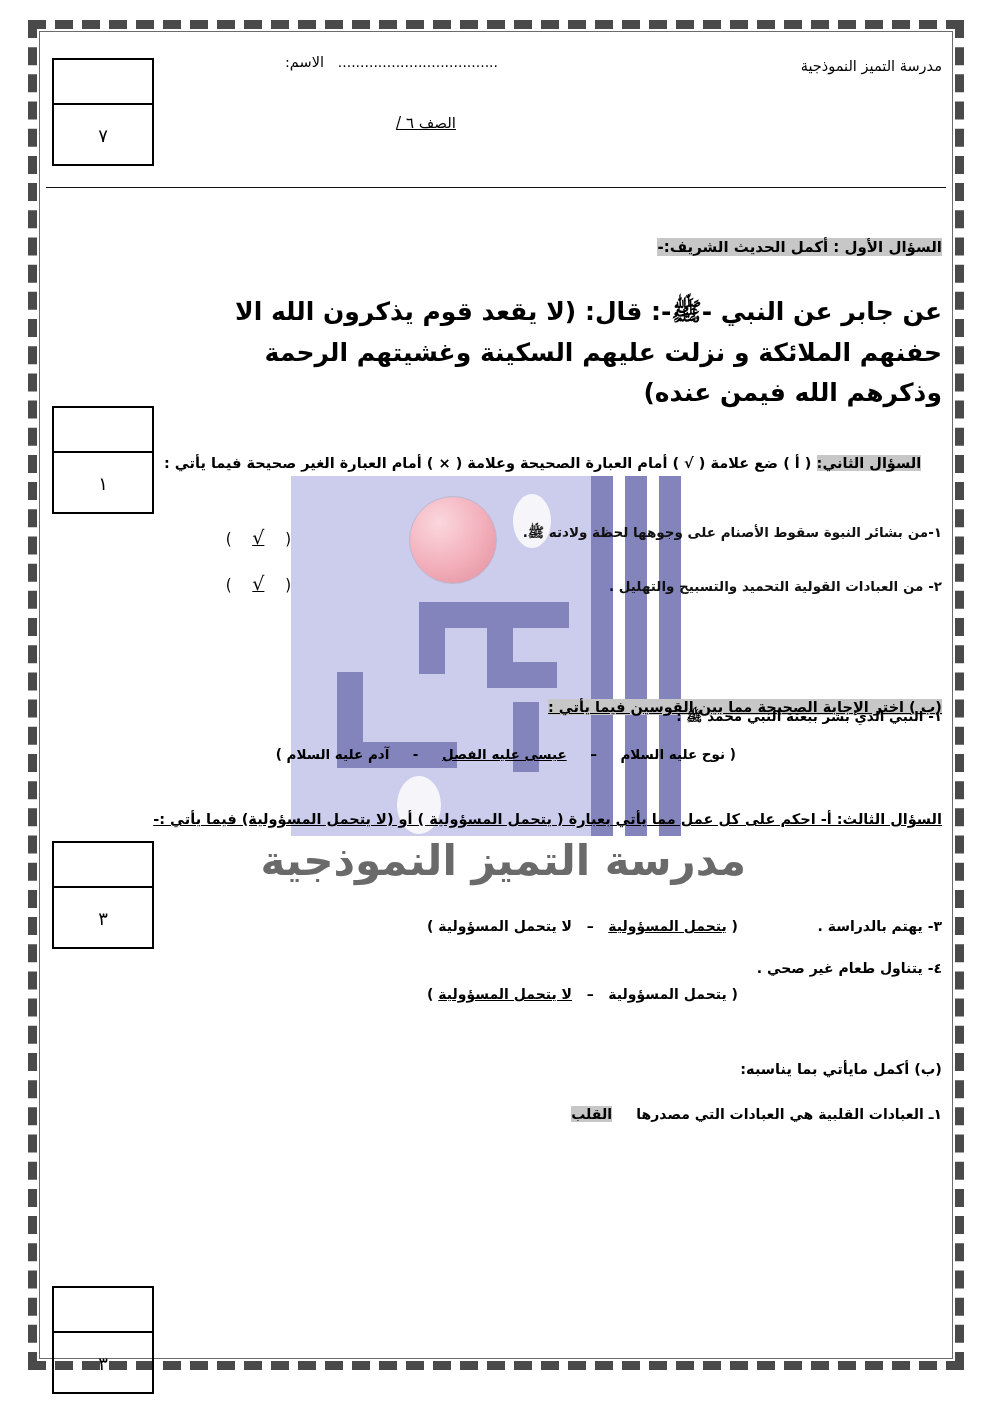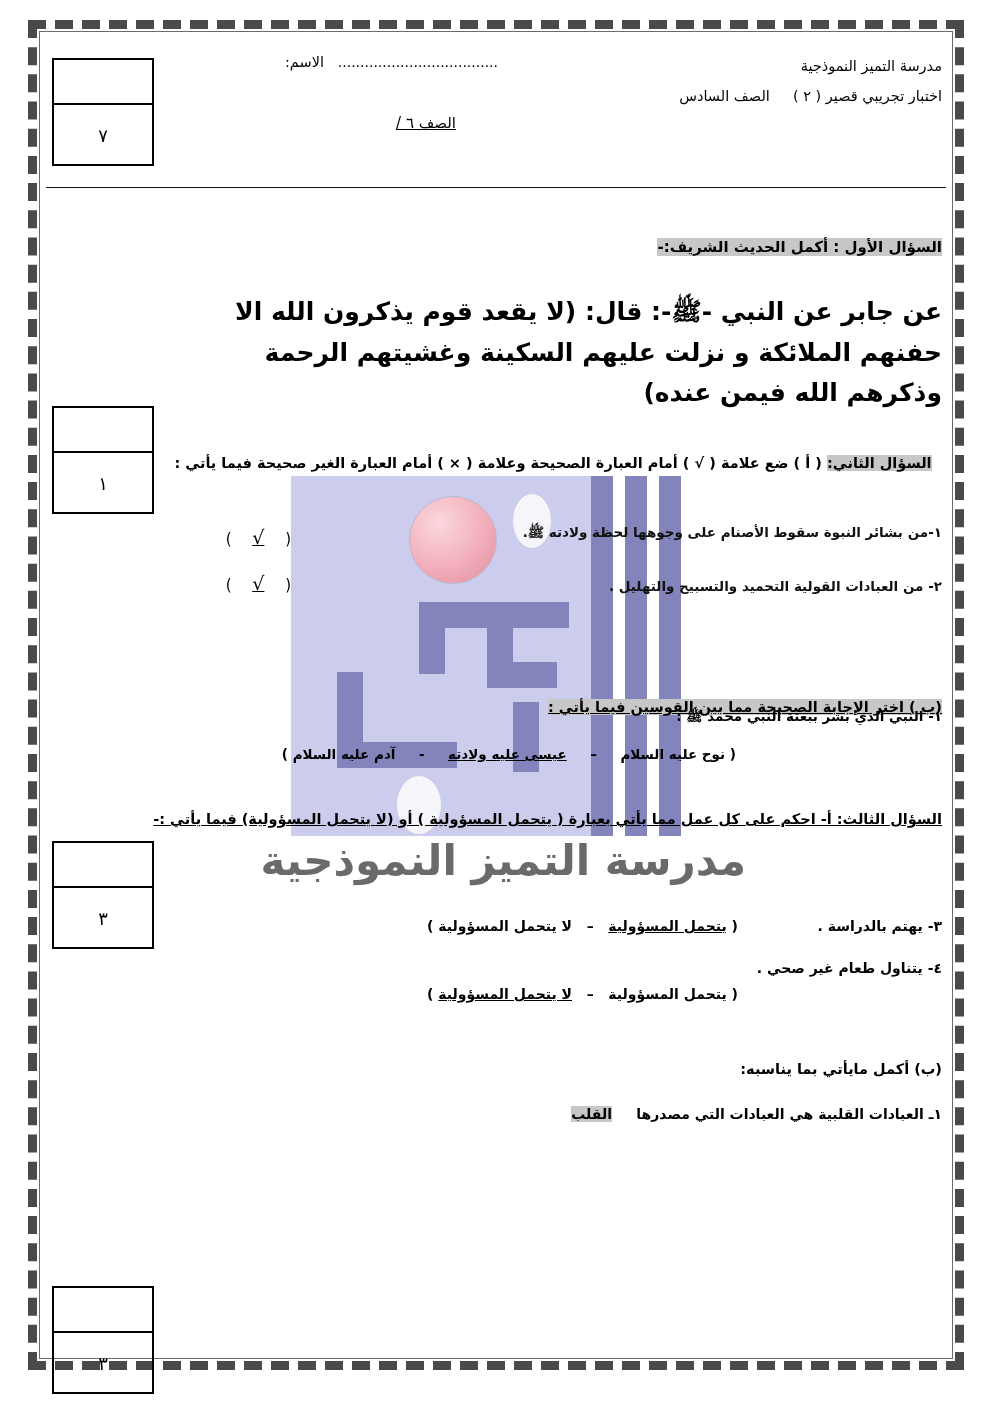--- a/index.html
+++ b/index.html
@@ -141,21 +141,21 @@
     font-weight: bold;
     line-height: 1.62;
     color: #000;
   }
 
   #q2-title {
     position: absolute;
     right: 4px;
     left: 118px;
     top: 254px;
-    text-align: center;
+    text-align: left;
     font-size: 14.5px;
     font-weight: bold;
     line-height: 1.85;
   }
   .q2-line {
     position: absolute;
     text-align: right;
     font-size: 13.5px;
     font-weight: bold;
     color: #111;
@@ -315,25 +315,20 @@
 
 <div class="page">
   <div class="deco-border"></div>
   <div class="deco-border-inner"></div>
 
   <div class="content">
 
     <div class="header">
       <div class="hdr-right">
         <div>مدرسة التميز النموذجية</div>
-        <div>
-          <span>اختبار تجريبي  قصير  ( ٢ )</span>
-          &nbsp;&nbsp;&nbsp;
-          <span>الصف السادس</span>
-        </div>
       </div>
 
       <div class="hdr-name">
         <span class="dots">....................................</span>
         &nbsp;
         <span>الاسم:</span>
       </div>
 
       <div class="hdr-class">الصف ٦ /</div>
 
@@ -396,21 +391,21 @@
         (&nbsp;<span class="tick">√</span>&nbsp;)
       </div>
 
       <div id="q2b-title">
         <span class="hl">(ب ) اختر الإجابة الصحيحة مما بين القوسين فيما يأتي :</span>
       </div>
       <div id="q2b-item1">١- النبي الذي بشر ببعثة النبي محمد ﷺ :</div>
       <div id="q2b-choices">
         <span>( نوح عليه السلام</span>
         &nbsp;&nbsp;&nbsp;&nbsp;<span>–</span>&nbsp;&nbsp;&nbsp;&nbsp;
-        <span class="u">عيسى عليه ولادته</span>
+        <span class="u">عيسى عليه الفصل</span>
         &nbsp;&nbsp;&nbsp;&nbsp;<span>-</span>&nbsp;&nbsp;&nbsp;&nbsp;
         <span>آدم عليه السلام  )</span>
       </div>
 
       <div id="q3-title">السؤال الثالث: أ- احكم على كل عمل مما يأتي بعبارة ( يتحمل المسؤولية ) أو (لا يتحمل المسؤولية) فيما  يأتي :-</div>
 
       <div class="q3-row" id="q3-item3">٣- يهتم بالدراسة  .</div>
       <div class="q3-row" id="q3-item3-choices">
         (&nbsp;<span class="u">يتحمل المسؤولية</span>
         &nbsp;&nbsp;–&nbsp;&nbsp;

